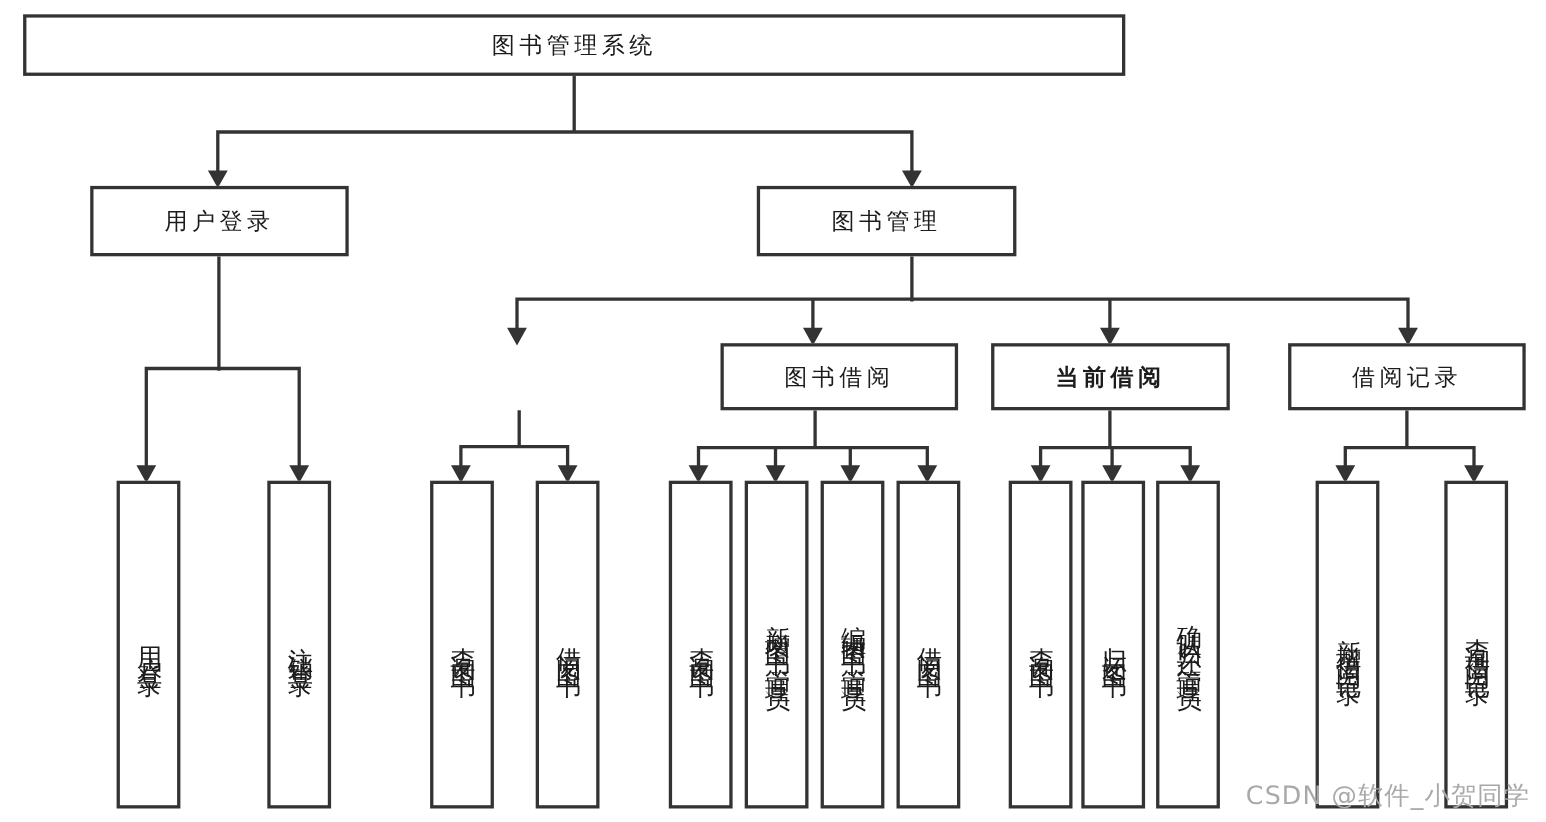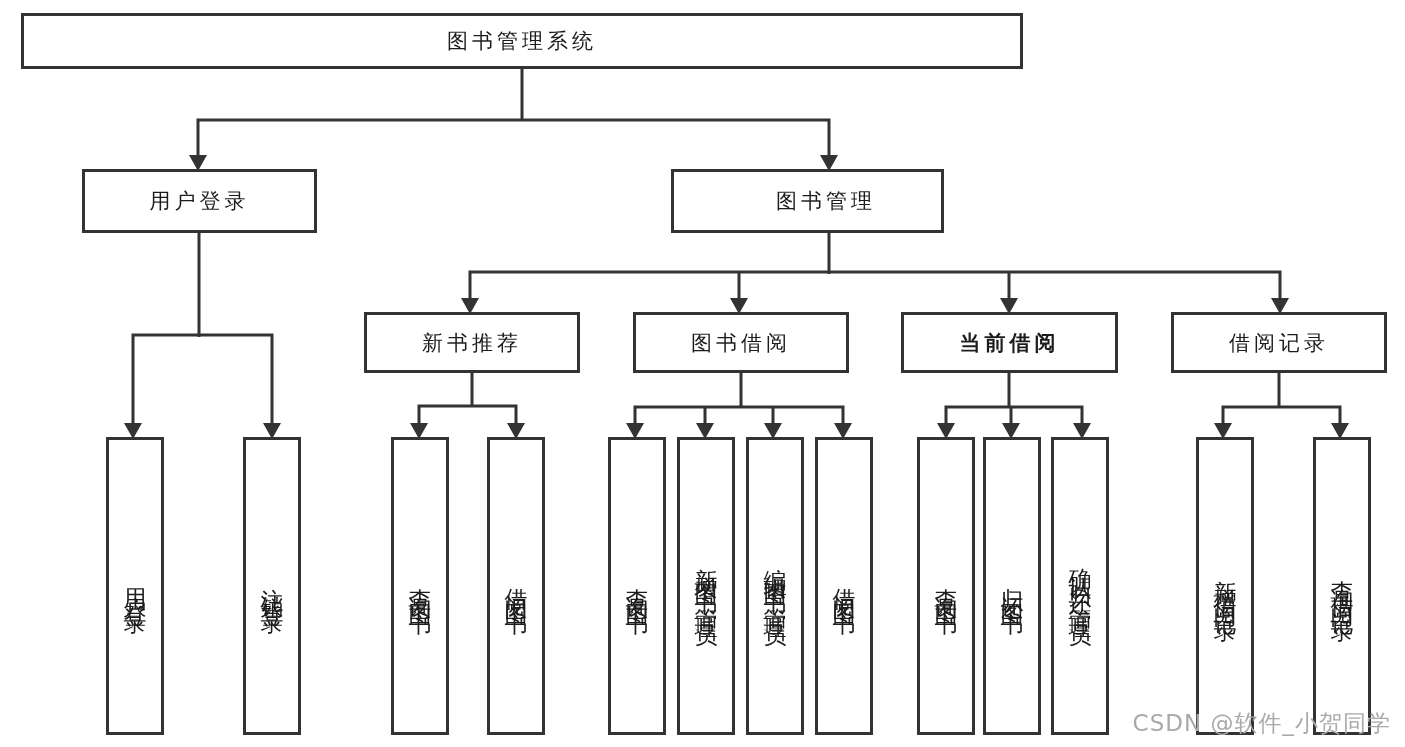--- a/index.html
+++ b/index.html
@@ -19,23 +19,23 @@
   .vbox {
     position:absolute; top:437px; height:292px; width:52px;
     border:3px solid #333333; background:#ffffff;
     display:flex; align-items:center; justify-content:center;
     writing-mode:vertical-rl; text-orientation:mixed;
     font-size:23px; letter-spacing:8px; line-height:1; white-space:nowrap;
   }
 
   #n-root   { left:21px;  top:13px;  width:996px; height:50px; }
   #n-login  { left:82px;  top:169px; width:229px; height:58px; }
-  #n-mgmt   { left:671px; top:169px; width:230px; height:58px;padding-left:37px; }
+  #n-mgmt   { left:688px; top:169px; width:230px; height:58px; }
   #n-rec    { left:364px; top:312px; width:210px; height:55px; }
-  #n-bor    { left:633px; top:312px; width:210px; height:55px;text-align:center; }
+  #n-bor    { left:655px; top:312px; width:210px; height:55px;text-align:center; }
   #n-cur    { left:901px; top:312px; width:211px; height:55px;font-weight:bold; }
   #n-recd   { left:1171px;top:312px; width:210px; height:55px; }
 
   #l-login1 { left:106px; }
   #l-login2 { left:243px; }
   #l-rec1   { left:391px; }
   #l-rec2   { left:487px; }
   #l-bor1   { left:608px; }
   #l-bor2   { left:677px; }
   #l-bor3   { left:746px; }
@@ -98,21 +98,20 @@
       M1073 423 L1091 423 L1082 439 Z
       M1214 423 L1232 423 L1223 439 Z
       M1331 423 L1349 423 L1340 439 Z"></path>
   </svg>
 
   <div class="hbox" id="n-root">图书管理系统</div>
 
   <div class="hbox" id="n-login">用户登录</div>
   <div class="hbox" id="n-mgmt">图书管理</div>
 
-  <div class="hbox" id="n-rec">新书推荐</div>
   <div class="hbox" id="n-bor">图书借阅</div>
   <div class="hbox" id="n-cur">当前借阅</div>
   <div class="hbox" id="n-recd">借阅记录</div>
 
   <div class="vbox" id="l-login1">用户登录</div>
   <div class="vbox" id="l-login2">注销登录</div>
 
   <div class="vbox" id="l-rec1">查询图书</div>
   <div class="vbox" id="l-rec2">借阅图书</div>
 

